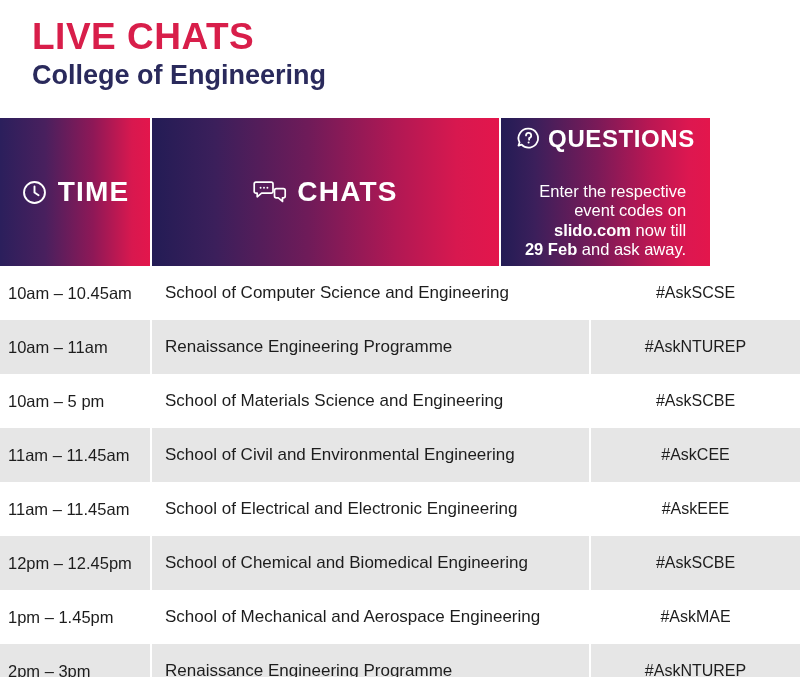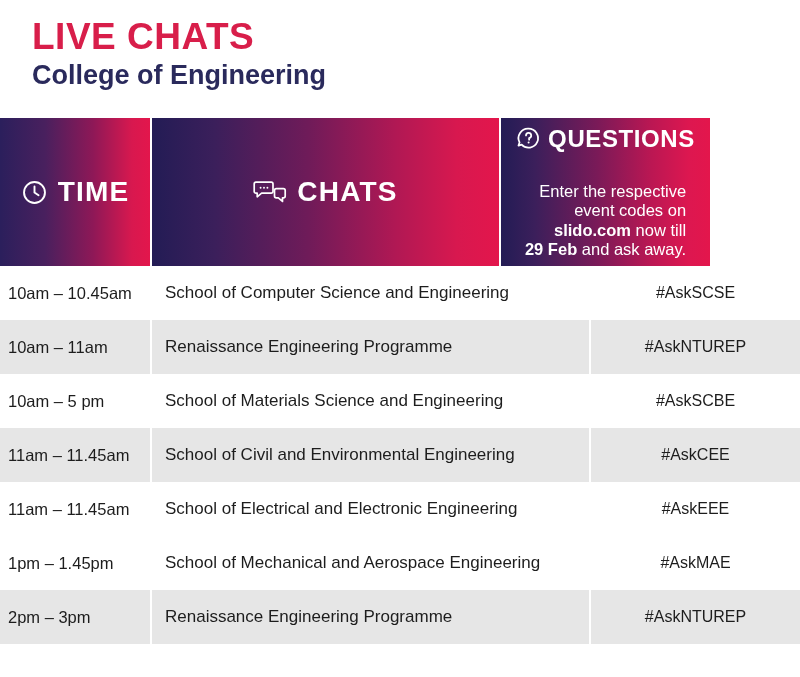--- a/index.html
+++ b/index.html
@@ -271,20 +271,25 @@
       <div class="row alt">
         <div class="cell cell-time">11am – 11.45am</div>
         <div class="cell cell-chat">School of Civil and Environmental Engineering</div>
         <div class="cell cell-code">#AskCEE</div>
       </div>
       <div class="row">
         <div class="cell cell-time">11am – 11.45am</div>
         <div class="cell cell-chat">School of Electrical and Electronic Engineering</div>
         <div class="cell cell-code">#AskEEE</div>
       </div>
+      <div class="row alt">
+        <div class="cell cell-time">12pm – 12.45pm</div>
+        <div class="cell cell-chat">School of Chemical and Biomedical Engineering</div>
+        <div class="cell cell-code">#AskSCBE</div>
+      </div>
       <div class="row">
         <div class="cell cell-time">1pm – 1.45pm</div>
         <div class="cell cell-chat">School of Mechanical and Aerospace Engineering</div>
         <div class="cell cell-code">#AskMAE</div>
       </div>
       <div class="row alt">
         <div class="cell cell-time">2pm – 3pm</div>
         <div class="cell cell-chat">Renaissance Engineering Programme</div>
         <div class="cell cell-code">#AskNTUREP</div>
       </div>

